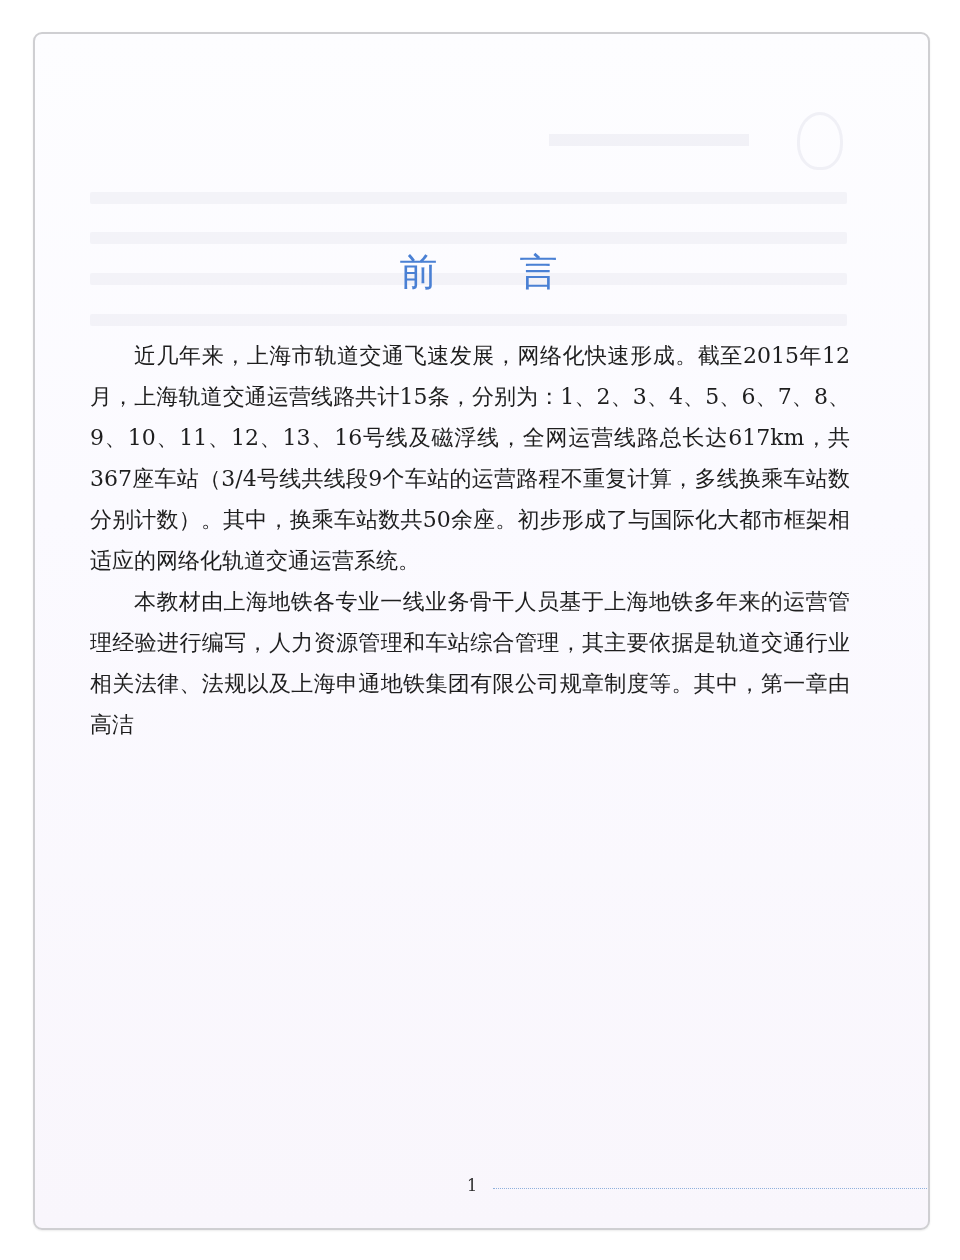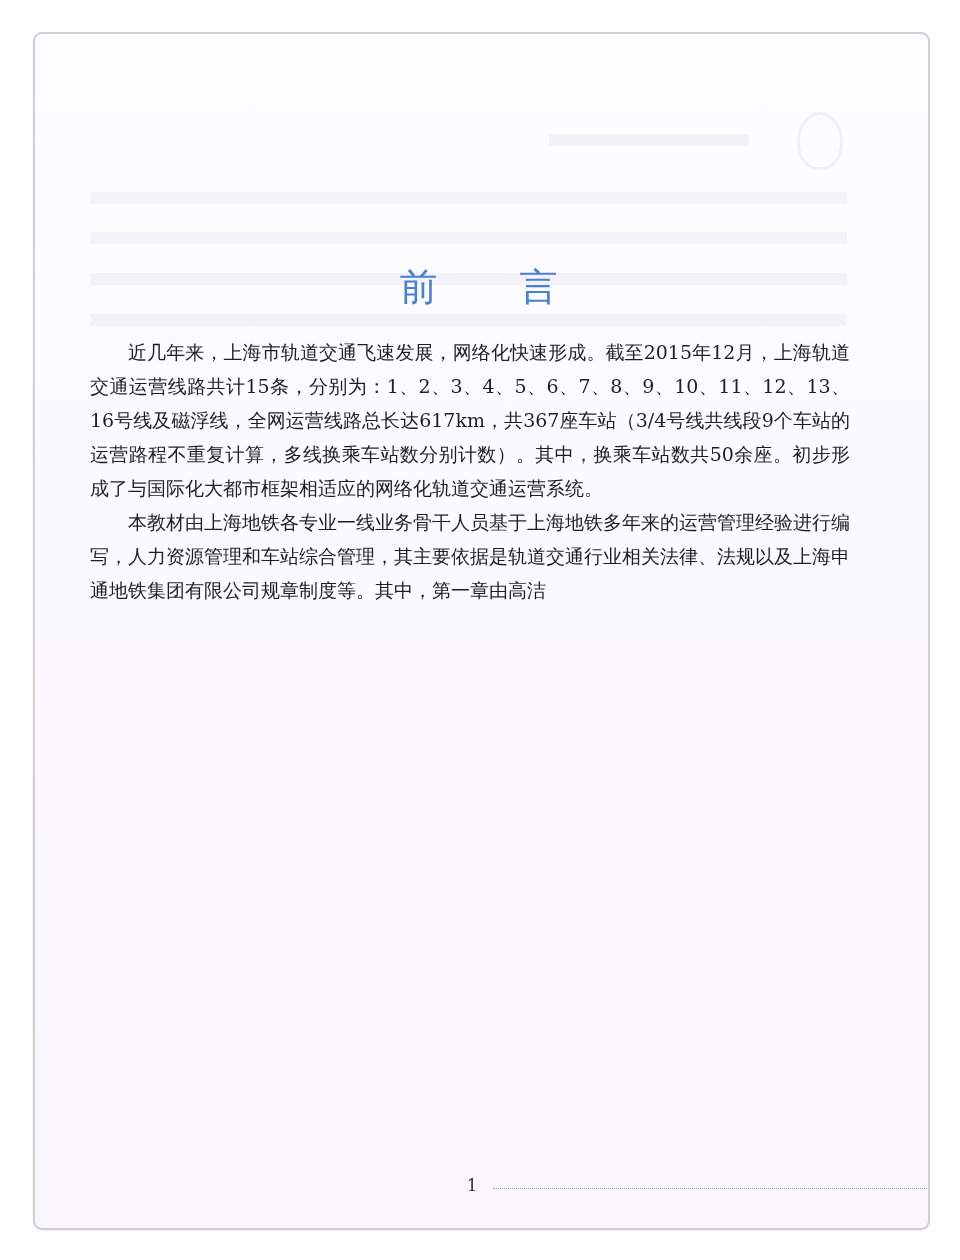--- a/index.html
+++ b/index.html
@@ -50,41 +50,41 @@
       left: 514px;
       top: 100px;
       width: 200px;
       height: 12px;
       background: #ececf4;
       opacity: 0.7;
     }
     .title {
       position: absolute;
       left: 0;
-      top: 231px;
+      top: 216px;
       width: 889px;
       text-align: center;
       color: #4a80d4;
       font-family: "DejaVu Sans", "Liberation Sans", sans-serif;
       font-size: 38px;
       letter-spacing: 2px;
       line-height: 44px;
     }
     .title span {
       display: inline-block;
       margin: 0 40px;
     }
     .body-text {
       position: absolute;
       left: 55px;
       top: 301px;
       width: 760px;
       color: #1e1e1e;
-      font-size: 19px;
-      line-height: 34px;
+      font-size: 22px;
+      line-height: 41px;
       text-align: justify;
       text-justify: inter-character;
     }
     .body-text p {
       margin: 0;
       text-indent: 2em;
     }
     .footer {
       position: absolute;
       left: 0;

